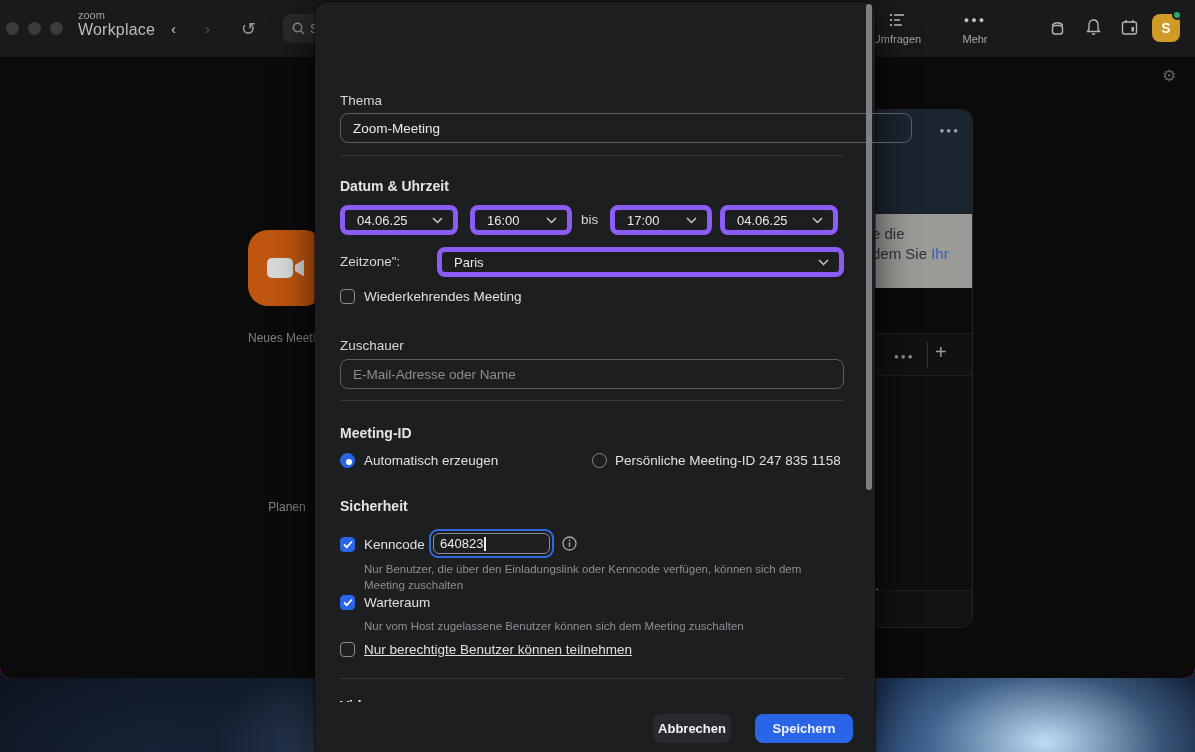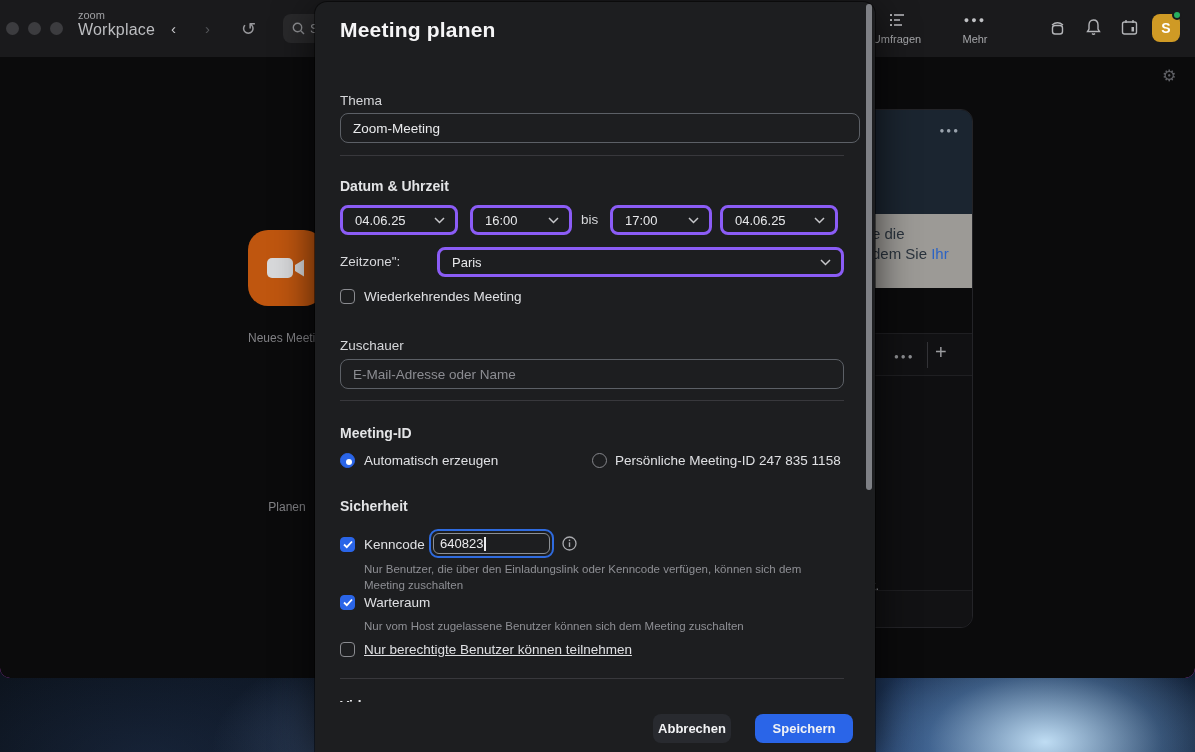--- a/index.html
+++ b/index.html
@@ -90,21 +90,21 @@
 
   .f-label { position:absolute; font-size:13.5px; color:#d6d7da; }
   .s-head  { position:absolute; font-size:14px; font-weight:600; color:#e3e4e6; }
   .divider { position:absolute; left:25px; width:504px; height:1px; background:#38383c; }
 
   .txt-input { position:absolute; height:30px; background:transparent; border:1px solid #5c6066;
     border-radius:8px; color:#e9eaec; font-size:13.5px; padding:0 12px;
     font-family:"Liberation Sans","DejaVu Sans",sans-serif; outline:none; }
   .txt-input::placeholder { color:#8c8d92; }
 
-  .select { position:absolute; height:30px; border:3px solid #8b5cf6; border-radius:8px;
+  .select { position:absolute; height:30px; border:5px solid #8b5cf6; border-radius:8px;
     display:flex; align-items:center; padding:0 12px; color:#e8e9eb; font-size:13px; }
   .select svg { position:absolute; right:10px; }
 
   .cbx { position:absolute; width:15px; height:15px; border-radius:4px; border:1.5px solid #8a8b90; }
   .cbx.on { background:#2a65e8; border-color:#2a65e8; display:flex; align-items:center; justify-content:center; }
   .cbx-label { position:absolute; font-size:13.5px; color:#dfe0e3; }
 
   .radio { position:absolute; width:15px; height:15px; border-radius:50%; border:1.5px solid #85868b; }
   .radio.on { background:#2a65e8; border-color:#2a65e8; }
   .radio.on::after { content:""; position:absolute; left:4.5px; top:4.5px; width:6px; height:6px;
@@ -235,24 +235,23 @@
         <div class="plus">+</div>
       </div>
       <div class="card-partial">t.</div>
       <div class="card-foot"></div>
     </div>
   </div>
 </div>
 
 <div class="modal">
 
-  <div class="m-title">Meeting planen</div>
 
   <div class="f-label" style="left:25px; top:91px;">Thema</div>
-  <input class="txt-input" style="left: 25px; top: 111px; width: 520px;" value="Zoom-Meeting">
+  <input class="txt-input" style="left: 25px; top: 111px; width: 572px;" value="Zoom-Meeting">
   <div class="divider" style="top:153px;"></div>
 
   <div class="s-head" style="left:25px; top:176px;">Datum &amp; Uhrzeit</div>
 
   <div class="select" style="left:25px; top:203px; width:118px;">
     <span>04.06.25</span>
     <svg width="11" height="7" viewBox="0 0 11 7">
         <path d="M1 1 L5.5 5.5 L10 1" fill="none" stroke="#c6c7ca" stroke-width="1.5"></path>
       </svg>
   </div>

